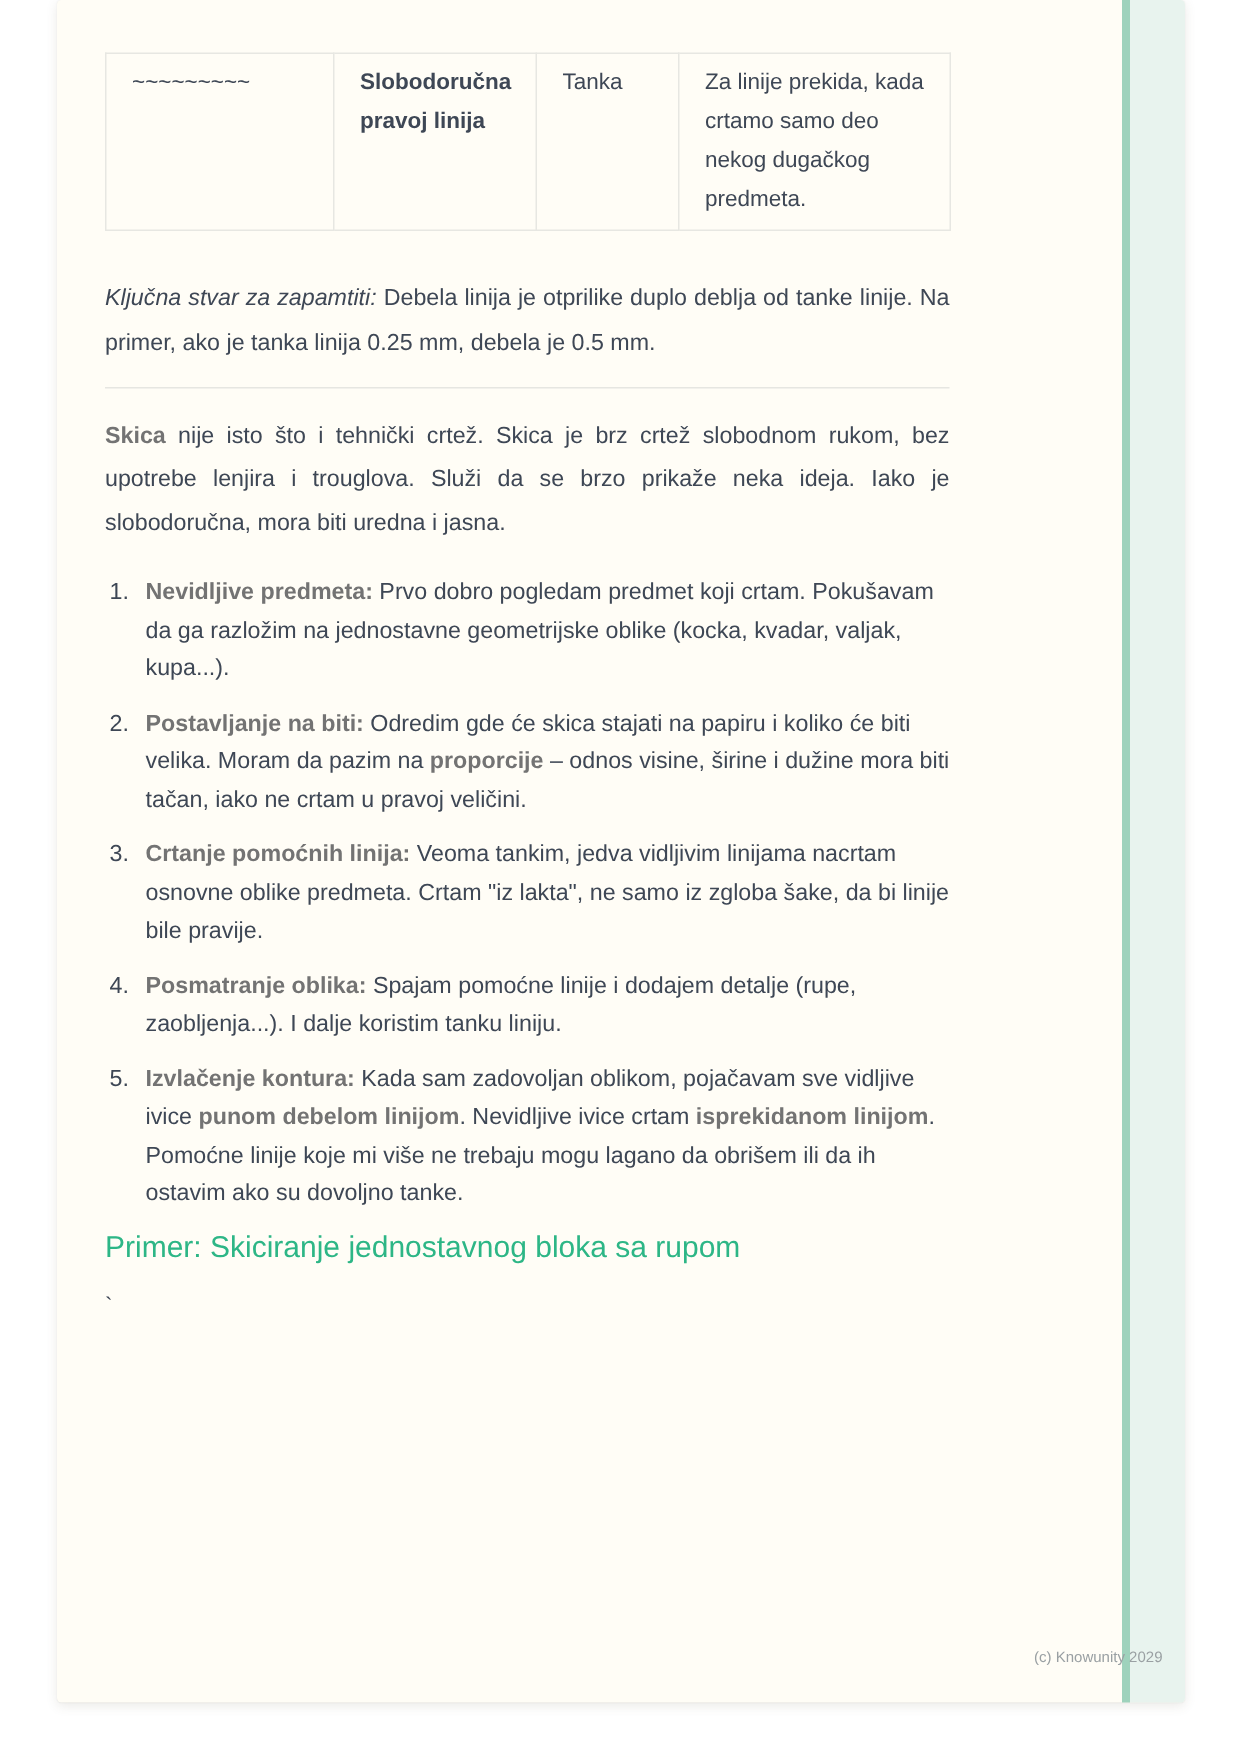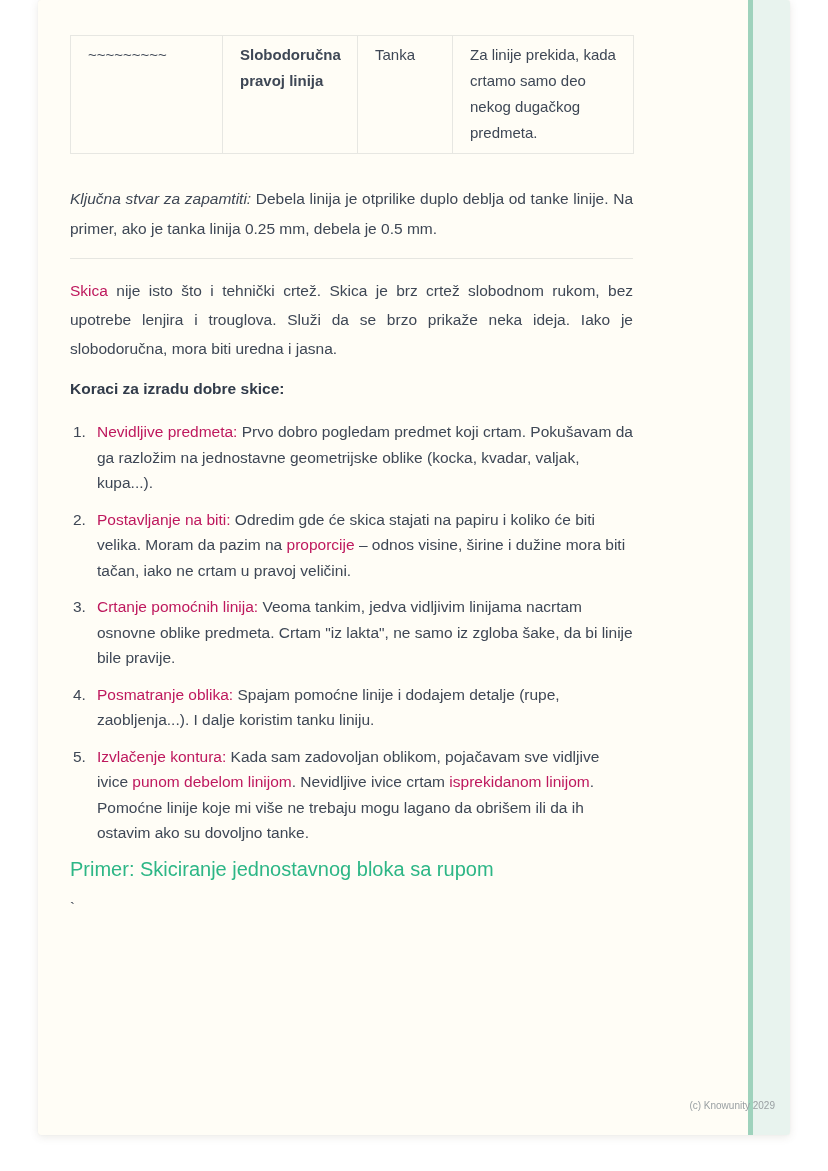--- a/index.html
+++ b/index.html
@@ -29,21 +29,21 @@
 
   p.note { margin:30px 0 0; font-size:15.5px; line-height:30px; text-align:justify; }
   p.note i { }
 
   hr.divider { margin:14px 0 0; border:none; border-top:1px solid #e6e6e1; }
 
   h2.section-h { margin:27px 0 0; font-size:23.5px; line-height:27px; font-weight:700;
                  color:#2db686; letter-spacing:.1px; }
 
   p.intro { margin:17px 0 0; font-size:15.5px; line-height:29px; text-align:justify; }
-  b, .b { font-weight:400; color:#be185d; }
+  b, .b { font-weight:700; color:#737373; }
 
   p.steps-title { margin:15px 0 0; font-size:15.5px; line-height:22px; font-weight:700; color:#313b4a; }
 
   ol.steps { margin:19px 0 0; padding:0; list-style:none; }
   ol.steps li { position:relative; padding-left:27px; font-size:15.5px; line-height:25.5px;
                 margin-bottom:11px; color:#3e4755; }
   ol.steps .num { position:absolute; left:3px; color:#3e4755; }
 
   h3.example-h { margin:10px 0 0; font-size:20px; line-height:24px; font-weight:400; color:#2db686; }
 
@@ -76,21 +76,20 @@
     </tbody>
       </table>
 
     <p class="note"><i>Ključna stvar za zapamtiti:</i><span> Debela linija je otprilike duplo deblja od tanke linije. Na primer, ako je tanka linija 0.25 mm, debela je 0.5 mm.</span></p>
 
     <hr class="divider">
 
 
     <p class="intro"><b>Skica</b><span> nije isto što i tehnički crtež. Skica je brz crtež slobodnom rukom, bez upotrebe lenjira i trouglova. Služi da se brzo prikaže neka ideja. Iako je slobodoručna, mora biti uredna i jasna.</span></p>
 
-    <p class="steps-title">Koraci za izradu dobre skice:</p>
 
     <ol class="steps">
         <li><span class="num">1.</span><b>Nevidljive predmeta:</b><span> Prvo dobro pogledam predmet koji crtam. Pokušavam da ga razložim na jednostavne geometrijske oblike (kocka, kvadar, valjak, kupa...).</span></li>
         <li><span class="num">2.</span><b>Postavljanje na biti:</b><span> Odredim gde će skica stajati na papiru i koliko će biti velika. Moram da pazim na </span><b>proporcije</b><span> – odnos visine, širine i dužine mora biti tačan, iako ne crtam u pravoj veličini.</span></li>
         <li><span class="num">3.</span><b>Crtanje pomoćnih linija:</b><span> Veoma tankim, jedva vidljivim linijama nacrtam osnovne oblike predmeta. Crtam "iz lakta", ne samo iz zgloba šake, da bi linije bile pravije.</span></li>
         <li><span class="num">4.</span><b>Posmatranje oblika:</b><span> Spajam pomoćne linije i dodajem detalje (rupe, zaobljenja...). I dalje koristim tanku liniju.</span></li>
         <li><span class="num">5.</span><b>Izvlačenje kontura:</b><span> Kada sam zadovoljan oblikom, pojačavam sve vidljive ivice </span><b>punom debelom linijom</b><span>. Nevidljive ivice crtam </span><b>isprekidanom linijom</b><span>. Pomoćne linije koje mi više ne trebaju mogu lagano da obrišem ili da ih ostavim ako su dovoljno tanke.</span></li>
       </ol>
 
     <h3 class="example-h">Primer: Skiciranje jednostavnog bloka sa rupom</h3>

